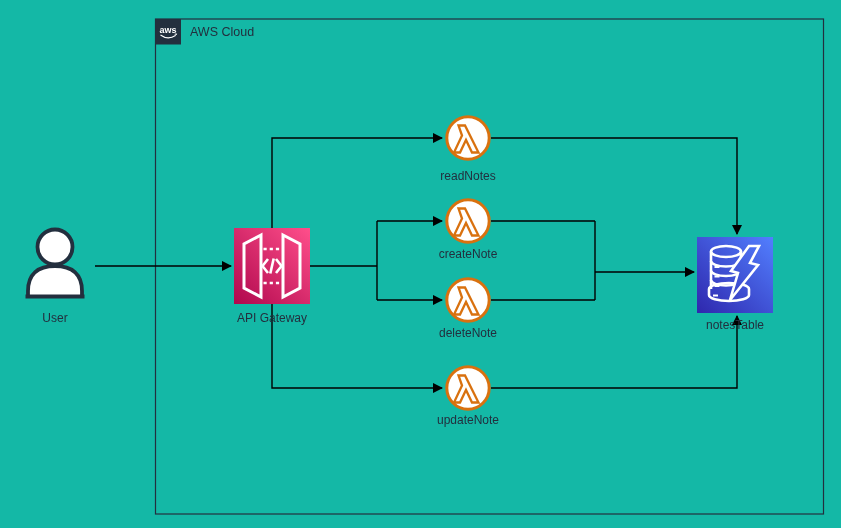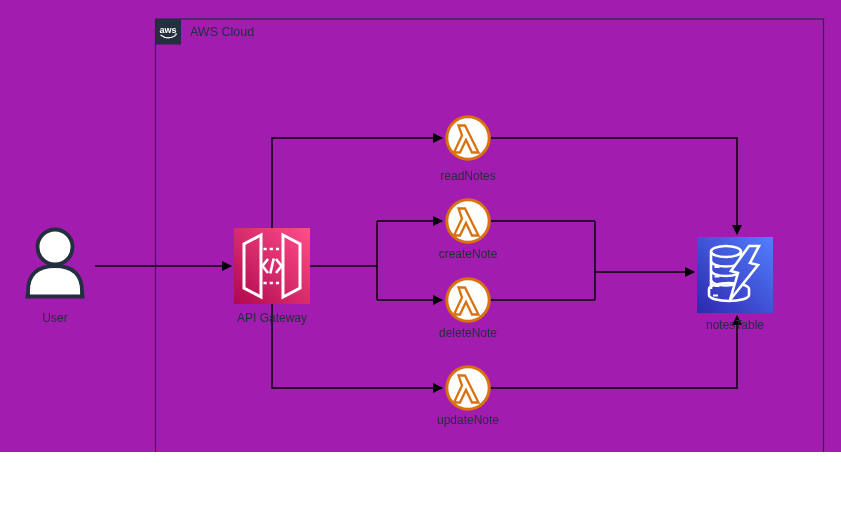--- a/index.html
+++ b/index.html
@@ -1,16 +1,16 @@
 <!DOCTYPE html>
 <html><head>
 <meta charset="utf-8">
 <style>
   html,body{margin:0;padding:0;background:#ffffff;}
-  .canvas{position:relative;width:841px;height:452px;background:#a21caf;overflow:hidden;
+  .canvas{position:relative;width:841px;height:528px;background:#14b8a6;overflow:hidden;
           font-family:"Liberation Sans", sans-serif;}
   svg text{font-family:"Liberation Sans", sans-serif;}
   .node-label{font-size:12px;fill:#232F3E;}
   .container-label{font-size:12.5px;fill:#232F3E;}
   .logo-text{font-size:9px;font-weight:bold;fill:#ffffff;}
   .edge{stroke:#000000;stroke-width:1.4;fill:none;}
 </style>
 </head>
 <body>
 

